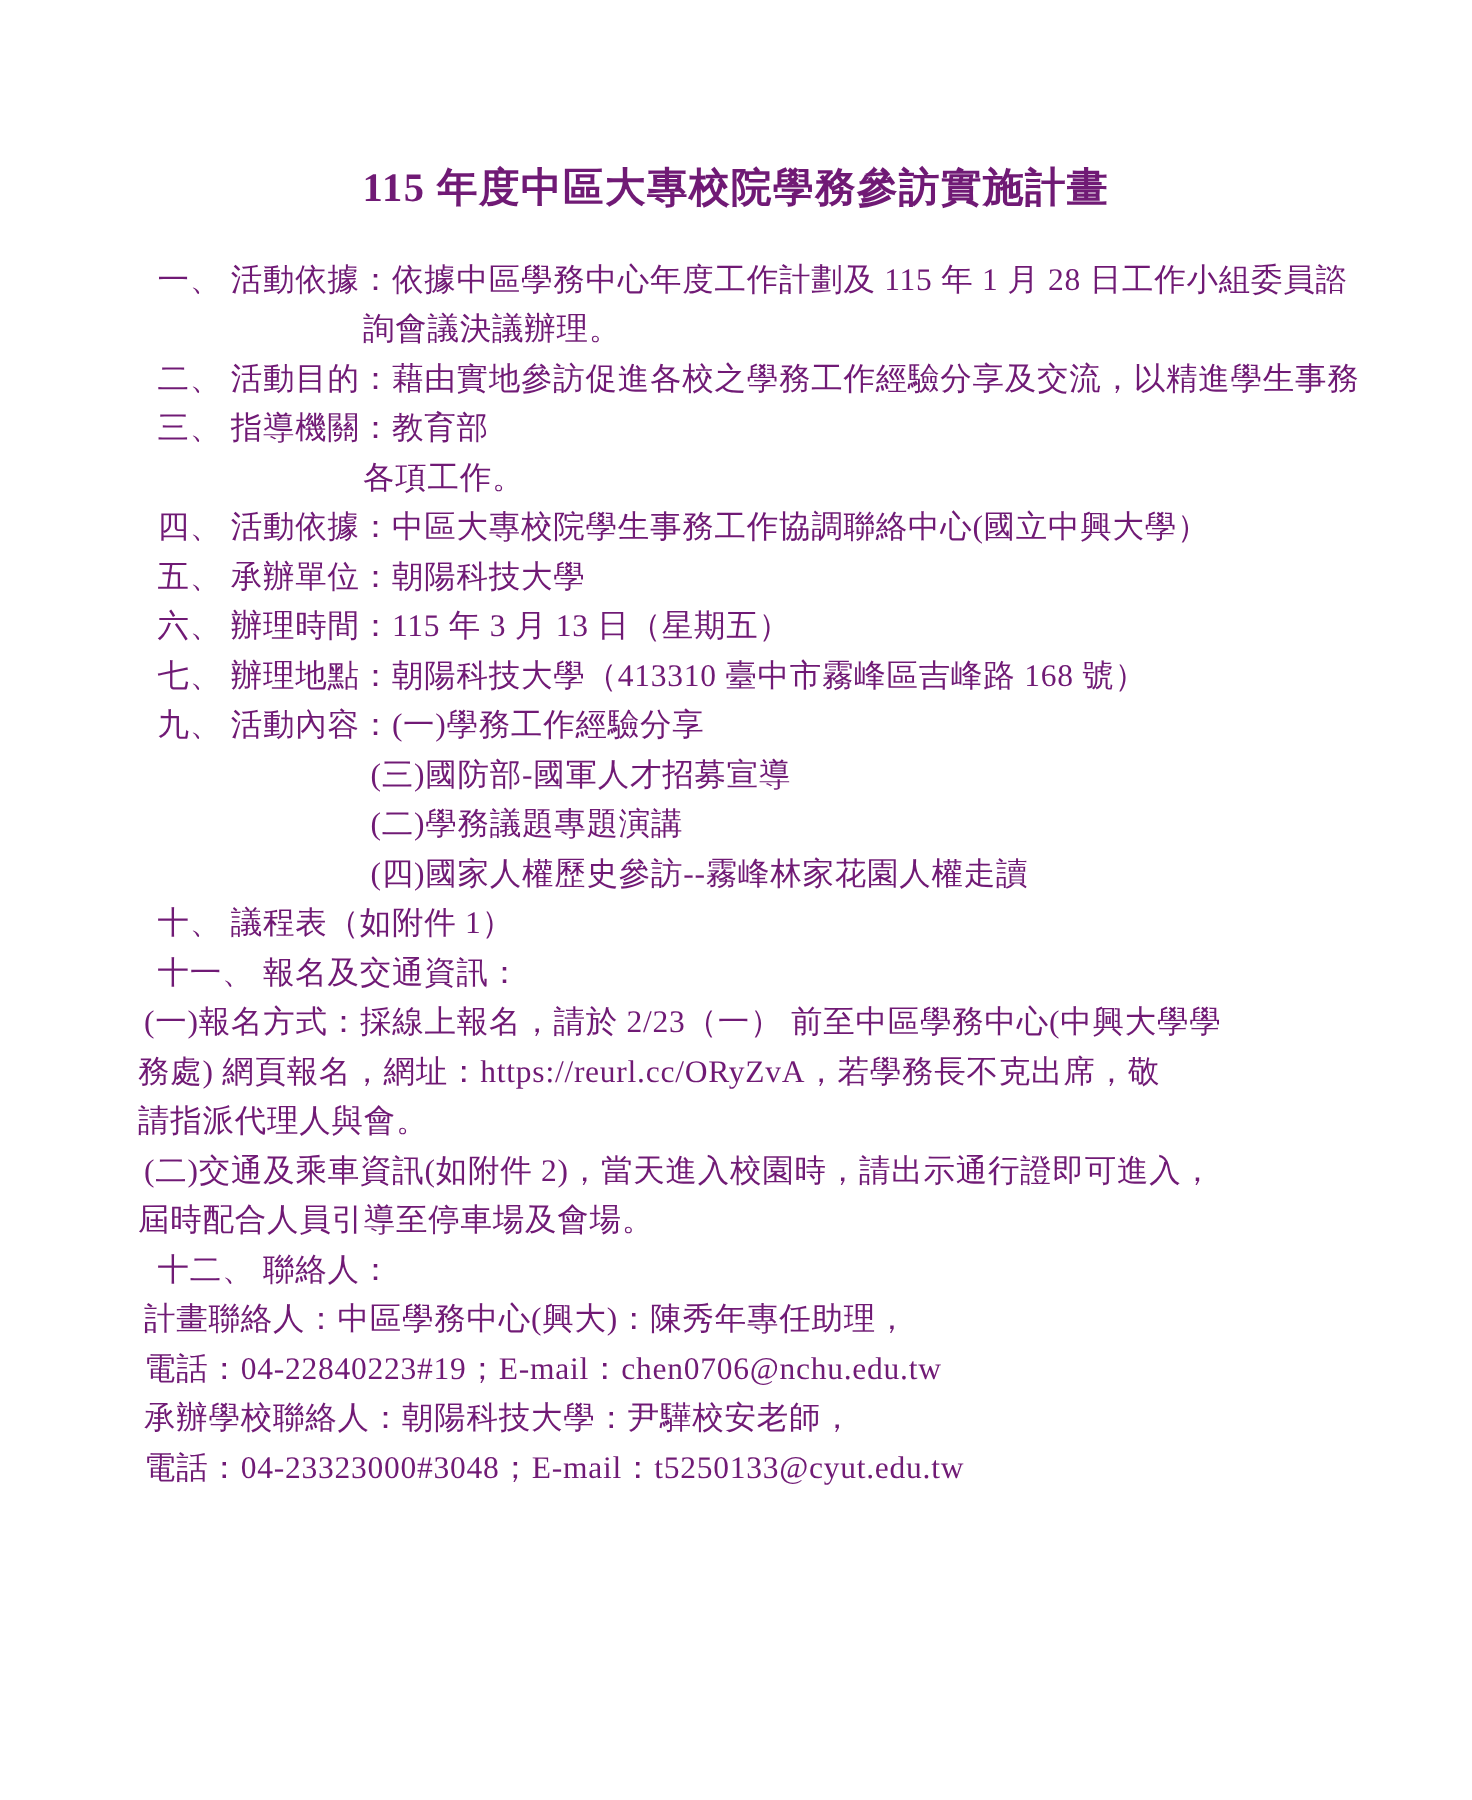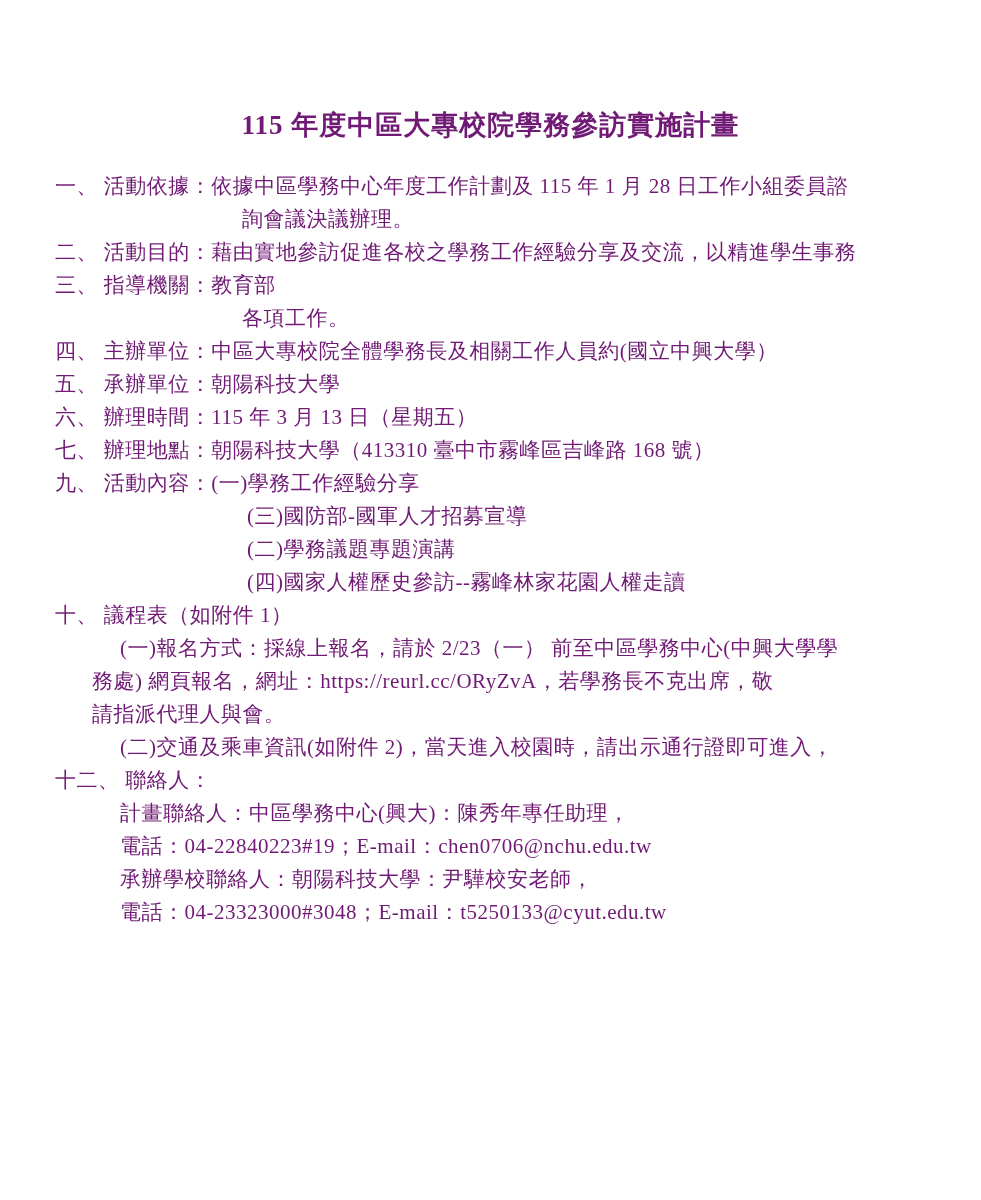--- a/index.html
+++ b/index.html
@@ -34,49 +34,51 @@
     left: 0;
     width: 981px;
   }
   .line {
     font-size: 21px;
     line-height: 33px;
     letter-spacing: 0.5px;
     white-space: pre;
   }
   
-  .i1 { padding-left: 55px; }  
+  .i1 { padding-left: 105px; }  
   .i2 { padding-left: 242px; }  
   .i3 { padding-left: 247px; }  
-  .i4 { padding-left: 120px; }  
+  .i4 { padding-left: 96px; }  
   .i5 { padding-left: 92px; }  
 </style>
 </head>
 <body>
 
 <div class="page">
   <h1 class="title">115 年度中區大專校院學務參訪實施計畫</h1>
   <div class="content">
     <div class="line i1">一、 活動依據：依據中區學務中心年度工作計劃及 115 年 1 月 28 日工作小組委員諮</div>
     <div class="line i2">詢會議決議辦理。</div>
     <div class="line i1">二、 活動目的：藉由實地參訪促進各校之學務工作經驗分享及交流，以精進學生事務</div>
     <div class="line i1">三、 指導機關：教育部</div>
     <div class="line i2">各項工作。</div>
-    <div class="line i1">四、 主辦單位：中區大專校院全體學務長及相關工作人員約(國立中興大學）</div>
+    <div class="line i1">四、 活動依據：中區大專校院學生事務工作協調聯絡中心(國立中興大學）</div>
     <div class="line i1">五、 承辦單位：朝陽科技大學</div>
     <div class="line i1">六、 辦理時間：115 年 3 月 13 日（星期五）</div>
     <div class="line i1">七、 辦理地點：朝陽科技大學（413310 臺中市霧峰區吉峰路 168 號）</div>
     <div class="line i1">九、 活動內容：(一)學務工作經驗分享</div>
     <div class="line i3">(三)國防部-國軍人才招募宣導</div>
     <div class="line i3">(二)學務議題專題演講</div>
     <div class="line i3">(四)國家人權歷史參訪--霧峰林家花園人權走讀</div>
     <div class="line i1">十、 議程表（如附件 1）</div>
+    <div class="line i1">十一、 報名及交通資訊：</div>
     <div class="line i4">(一)報名方式：採線上報名，請於 2/23（一） 前至中區學務中心(中興大學學</div>
     <div class="line i5">務處) 網頁報名，網址：https://reurl.cc/ORyZvA，若學務長不克出席，敬</div>
     <div class="line i5">請指派代理人與會。</div>
     <div class="line i4">(二)交通及乘車資訊(如附件 2)，當天進入校園時，請出示通行證即可進入，</div>
+    <div class="line i5">屆時配合人員引導至停車場及會場。</div>
     <div class="line i1">十二、 聯絡人：</div>
     <div class="line i4">計畫聯絡人：中區學務中心(興大)：陳秀年專任助理，</div>
     <div class="line i4">電話：04-22840223#19；E-mail：chen0706@nchu.edu.tw</div>
     <div class="line i4">承辦學校聯絡人：朝陽科技大學：尹驊校安老師，</div>
     <div class="line i4">電話：04-23323000#3048；E-mail：t5250133@cyut.edu.tw</div>
   </div>
 </div>
 
 </body></html>

